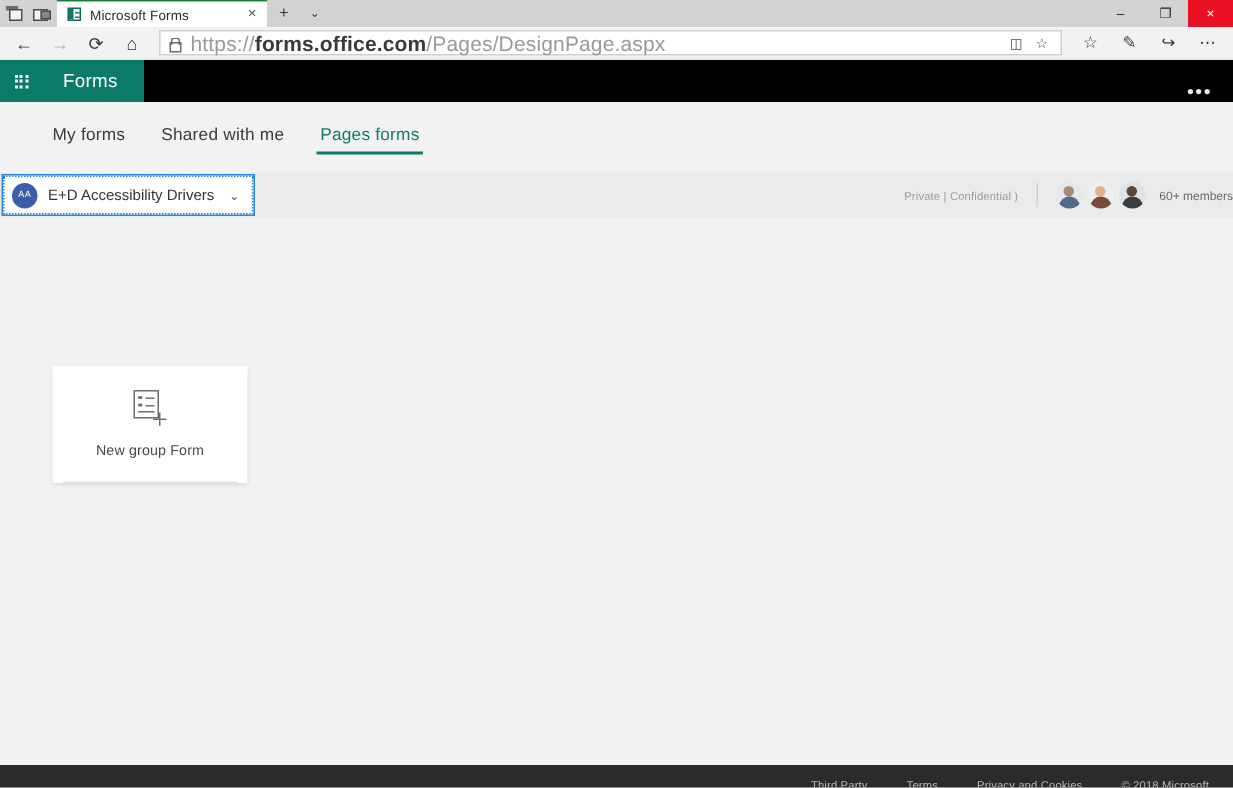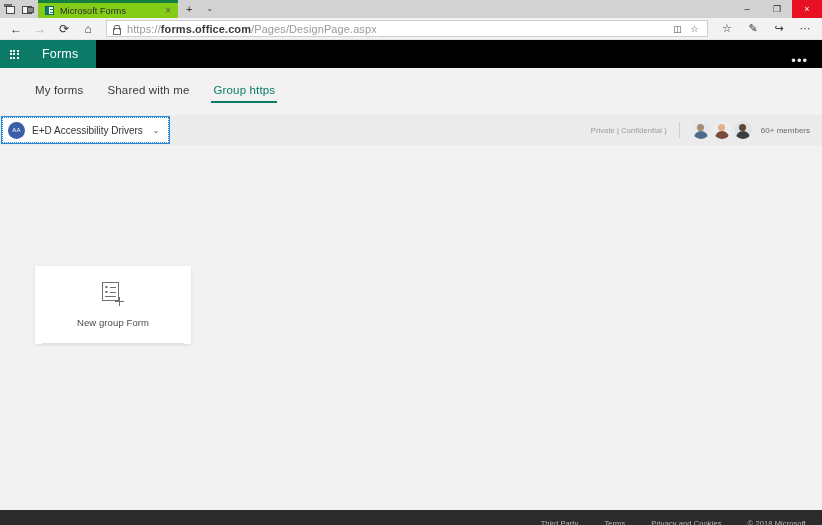--- a/index.html
+++ b/index.html
@@ -42,27 +42,27 @@
     width: 8px; height: 3px;
     background: #6a6a6a;
     left: 0px; top: 1px;
   }
   .tab-side-icon.aside .sq1 { left: 0px; width: 10px; }
   .tab-side-icon.aside .sq2 { left: 5px; top: 4px; width: 7px; height: 6px; background:#888; border:1px solid #4a4a4a;}
 
   .tabstrip { display: flex; align-items: flex-end; height: 18px; }
   .tab {
     height: 18px;
-    background: #84cc16;
+    background: #ffffff;
     display: flex;
     align-items: center;
     padding: 0 5px 0 7px;
     min-width: 140px;
     max-width: 150px;
-    border-top: 3px solid #15803d;
+    border-top: 1px solid #15803d;
   }
   .favicon {
     width: 9px; height: 9px;
     background: #ffffff;
     border: 1px solid #0b6a5f;
     position: relative;
     margin-right: 6px;
     flex: none;
   }
   .favicon::before {
@@ -163,21 +163,21 @@
   .lock::after {
     content: "";
     position: absolute;
     left: 2px; top: 0px;
     width: 4px; height: 4px;
     border: 1px solid #6b6b6b;
     border-bottom: none;
     border-radius: 2px 2px 0 0;
   }
   .url {
-    font-size: 11px;
+    font-size: 14px;
     color: #9a9a9a;
     white-space: nowrap;
     letter-spacing: 0.1px;
   }
   .url b { color: #3a3a3a; font-weight: bold; }
   .url-actions { display: flex; align-items: center; gap: 2px; margin-left: auto; }
   .ua { width: 15px; height: 14px; display:flex; align-items:center; justify-content:center; font-size: 9px; color: #4a4a4a;}
   .tb-right { display: flex; align-items: center; }
   .tb-icon {
     width: 26px; height: 20px;
@@ -289,21 +289,21 @@
     left: 5px; top: 8px;
   }
   .search-ph { font-size: 9px; color: #8a8a8a; letter-spacing: 0.1px;}
 
   
   .groupbar {
     height: 30px;
     background: #ebebeb;
     display: flex;
     align-items: center;
-    padding-right: 12px;
+    padding-right: 0;
   }
   .group-select {
     height: 26px;
     background: #ffffff;
     border: 1px dotted #2b88d8;
     outline: 1px solid #2b88d8;
     display: flex;
     align-items: center;
     padding: 0 8px 0 5px;
     margin-left: 2px;
@@ -355,22 +355,22 @@
   }
   .m1 { background: #e6e8ea; } .m1 .head { background: #a98a72; } .m1 .body { background: #4e6a8a; }
   .m2 { background: #eceeef; } .m2 .head { background: #e0b08a; } .m2 .body { background: #7a4a3a; }
   .m3 { background: #dfe3e6; } .m3 .head { background: #5b4636; } .m3 .body { background: #3d3d3d; }
   .members-count { font-size: 8px; color: #6a6a6a; margin-left: 6px; }
 
   
   .newpanel {
     position: absolute;
     left: 35px;
-    top: 198px;
-    width: 156px;
+    top: 176px;
+    width: 130px;
     background: #ffffff;
     box-shadow: 0 1px 3px rgba(0,0,0,0.10);
   }
   .newitem {
     height: 77px;
     display: flex;
     flex-direction: column;
     align-items: center;
     justify-content: center;
   }
@@ -512,21 +512,21 @@
   <div class="appbar-more">•••</div>
 </div>
 
 <div class="page">
 
   <div class="content-wrap">
     <div class="navrow">
       <div class="tabs">
         <div class="nav-tab">My forms</div>
         <div class="nav-tab">Shared with me</div>
-        <div class="nav-tab active">Group https</div>
+        <div class="nav-tab active">Pages forms</div>
       </div>
     </div>
   </div>
 
   <div class="groupbar">
     <div class="group-select">
       <span class="grp-avatar">AA</span>
       <span class="grp-name">E+D Accessibility Drivers</span>
       <span class="grp-chevron">⌄</span>
     </div>

